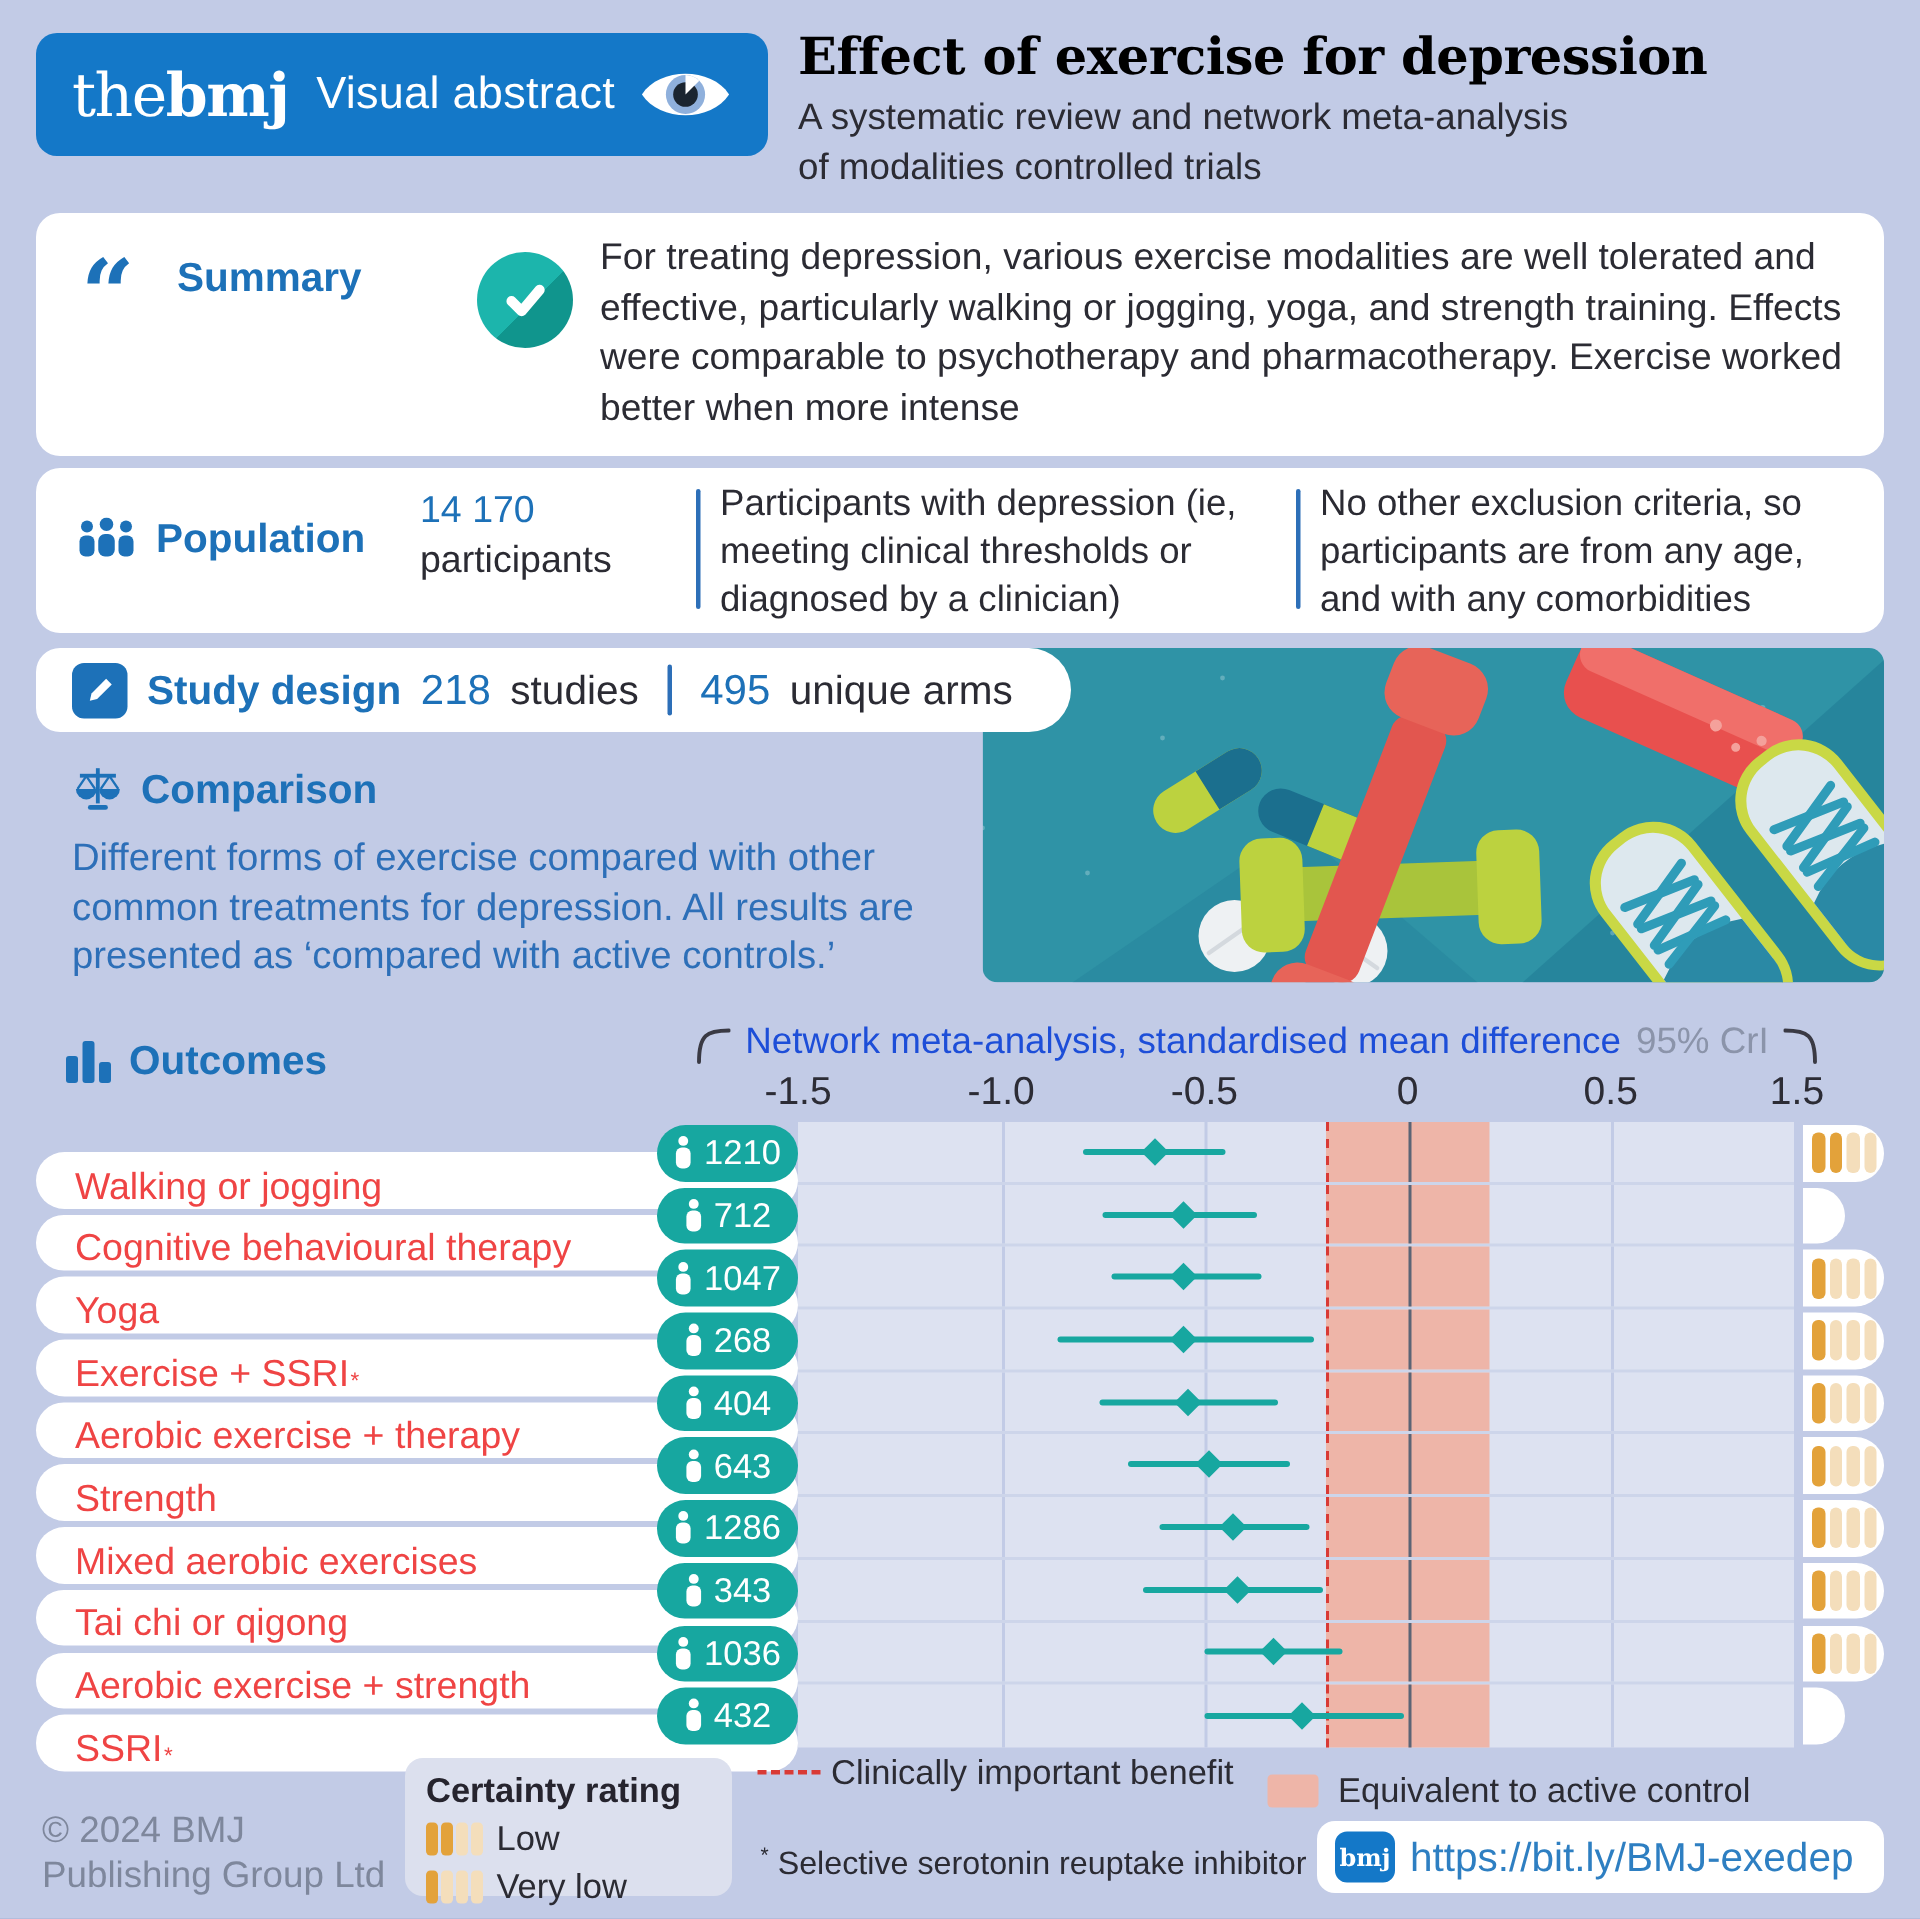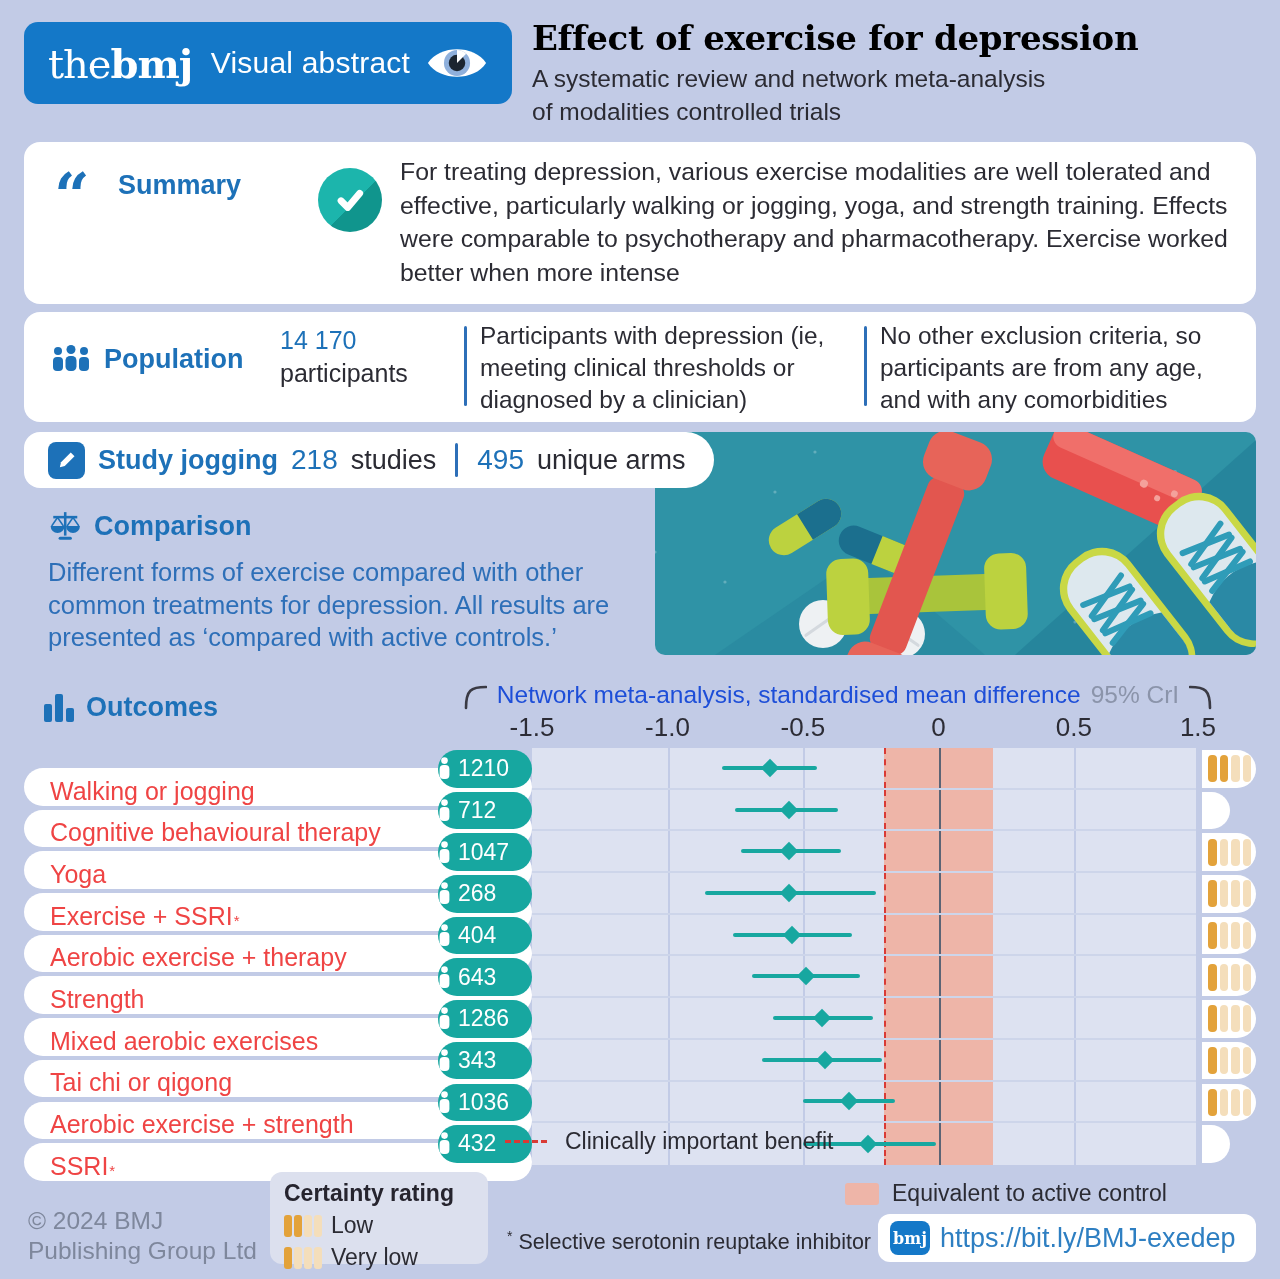--- a/index.html
+++ b/index.html
@@ -67,21 +67,21 @@
   .ticks{left:532px;top:712px;width:664px;height:32px}
   .ticks span{position:absolute;transform:translateX(-50%);font-size:26px;color:#2c2c35;white-space:nowrap}
 
   
   #rows{left:24px;top:748px;width:1232px}
   .orow{position:relative;height:41.7px}
   .lpill{position:absolute;left:0;top:20px;width:508px;height:37.5px;background:#fff;border-radius:19px;
     display:flex;align-items:flex-end;padding-left:26px;font-size:25px;color:#ef4444;white-space:nowrap}
   .lpill sup{font-size:15px;margin-left:1px;transform:translateY(-2px)}
   .npill{position:absolute;left:414px;top:2px;width:94px;height:37.5px;background:var(--teal);border-radius:19px;
-    display:flex;align-items:center;gap:7px;color:#fff;font-size:23px}
+    display:flex;align-items:center;justify-content:center;gap:7px;color:#fff;font-size:23px}
   .plot{position:absolute;left:508px;top:0;width:664px;height:41.7px;background:var(--plotbg);border-bottom:2px solid #cdd5ea}
   .orow:last-child .plot{border-bottom:none}
   .band{position:absolute;top:0;height:100%;background:var(--pink)}
   .grid{position:absolute;top:0;width:2px;height:100%;background:var(--grid)}
   .zero{position:absolute;top:0;width:2px;height:100%;background:#5b6475}
   .dashline{position:absolute;top:0;height:100%;width:0;border-left:2.5px dashed var(--red)}
   .ci{position:absolute;top:50%;height:4px;transform:translateY(-50%);background:var(--teal);border-radius:2px}
   .dia{position:absolute;top:50%;width:13px;height:13px;background:var(--teal);transform:translate(-50%,-50%) rotate(45deg)}
   .cpill{position:absolute;left:1178px;top:2px;width:54px;height:37.5px;background:#fff;border-radius:0 19px 19px 0;
     display:flex;align-items:center;gap:3px;padding-left:6px}
@@ -90,21 +90,21 @@
   .cbar.on{background:var(--cert-on)}
 
   
   .cert-box{left:270px;top:1172px;width:218px;height:92px;background:#dce0ee;border-radius:12px;padding:8px 14px}
   .cert-title{font-size:23px;font-weight:bold;color:#26242e}
   .cert-row{display:flex;align-items:center;gap:9px;margin-top:5px}
   .cert-row .lab{font-size:23px;color:var(--ink)}
   .mini-bars{display:inline-flex;gap:2px}
   .mini-bars i{width:8px;height:22px;border-radius:3px;background:var(--cert-off)}
   .mini-bars i.on{background:var(--cert-on)}
-  .leg-benefit{left:505px;top:1128px;display:flex;align-items:center;gap:18px}
+  .leg-benefit{left:505px;top:1168px;display:flex;align-items:center;gap:7px}
   .dash-sample{width:42px;height:0;border-top:3px dashed var(--red)}
   .leg-text{font-size:23px;color:var(--ink)}
   .leg-equiv{left:845px;top:1180px;display:flex;align-items:center;gap:13px}
   .pink-swatch{width:34px;height:22px;background:var(--pink);border-radius:3px}
   .footnote{left:507px;top:1228px;font-size:21.5px;color:var(--ink)}
   .footnote sup{font-size:14px}
   .copyright{left:28px;top:1206px;font-size:24.5px;line-height:30px;color:var(--grey)}
   .url-pill{left:878px;top:1214px;width:378px;height:48px;background:#fff;border-radius:12px;
     display:flex;align-items:center;gap:10px;padding-left:12px}
   .bmj-mini{width:40px;height:34px;background:var(--brand);border-radius:8px;color:#fff;
@@ -168,21 +168,21 @@
     <div class="vdiv" style="left:840px"></div>
     <div class="pop-col" style="left:856px;width:362px">No other exclusion criteria, so participants are from any age, and with any comorbidities</div>
   </div>
 
   <div class="abs study-pill">
     <span class="pencil-box">
       <svg width="24" height="24" viewBox="0 0 32 32">
           <path d="M21 6 l5 5 L13 24 l-6.5 1.5 L8 19 Z" fill="#ffffff"></path>
         </svg>
     </span>
-    <span class="sec-head" style="gap:0">Study jogging</span>
+    <span class="sec-head" style="gap:0">Study design</span>
     <span class="num">218</span>
     <span class="unit">studies</span>
     <span class="sdiv"></span>
     <span class="num">495</span>
     <span class="unit">unique arms</span>
   </div>
 
   <div class="abs illustration">
     <svg width="601" height="223" viewBox="0 0 601 223">
       <rect width="601" height="223" fill="#2f93a6"></rect>

